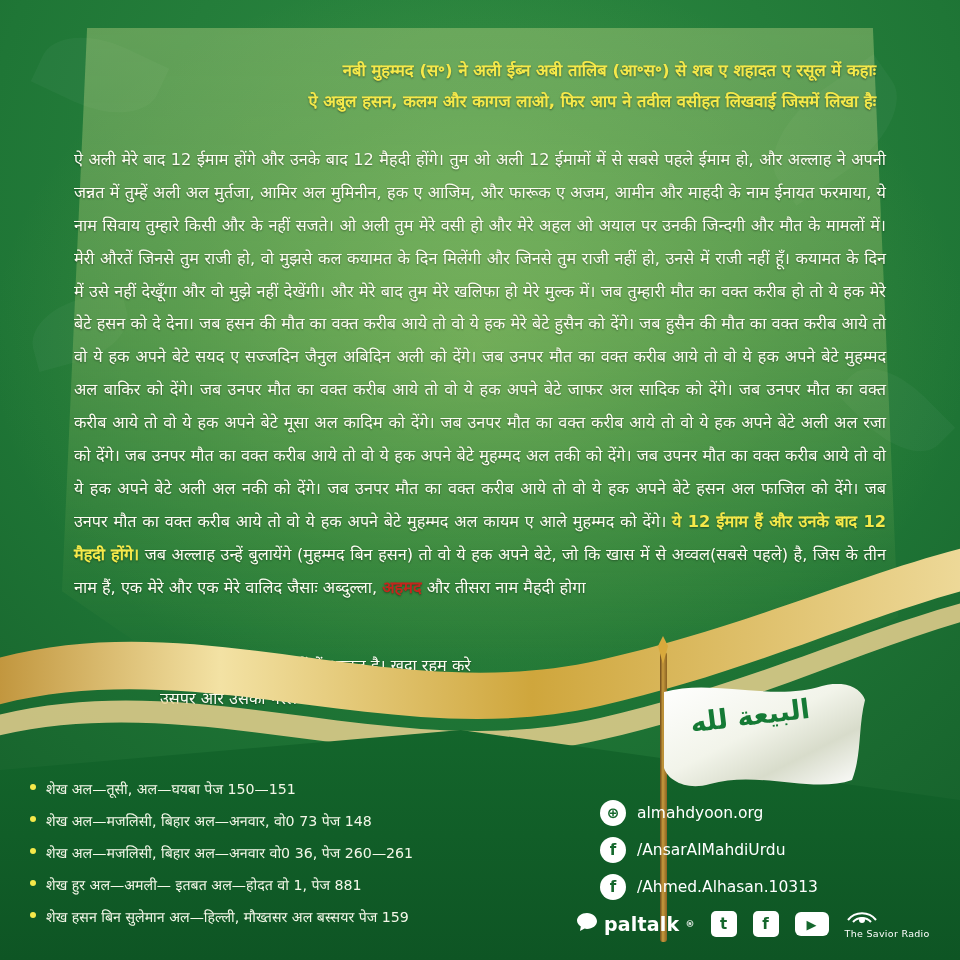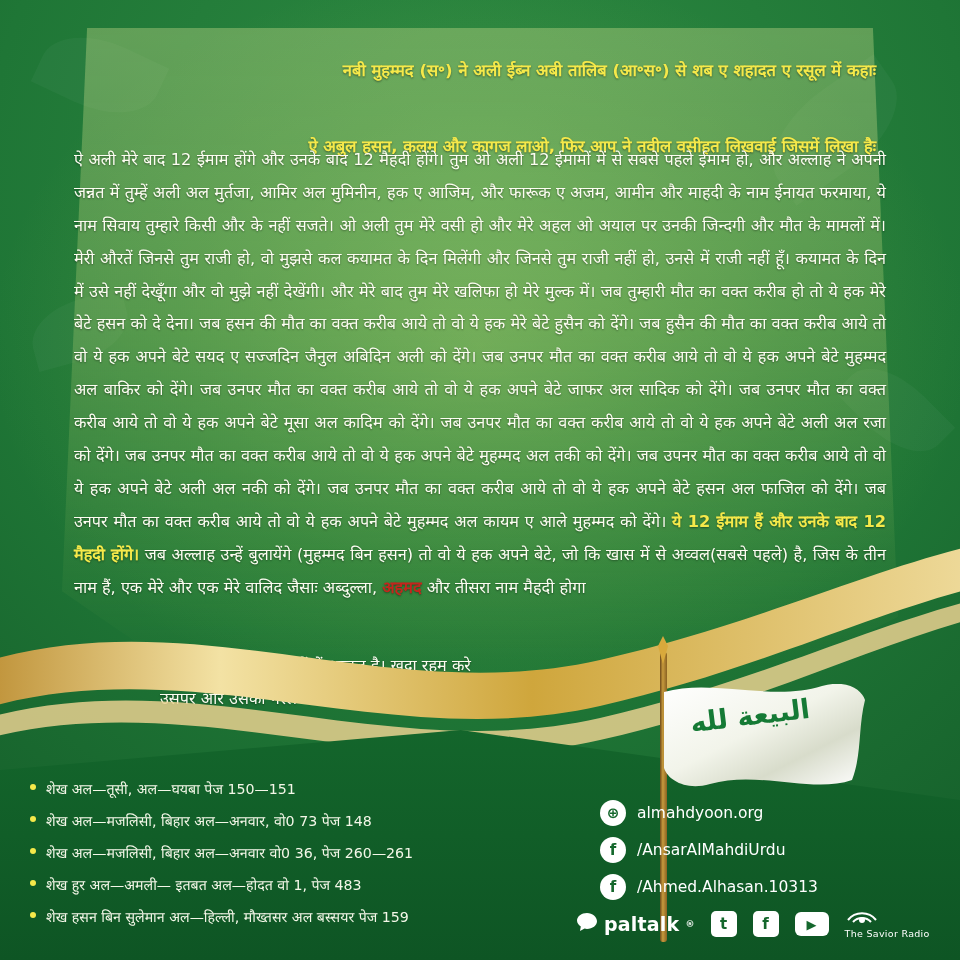--- a/index.html
+++ b/index.html
@@ -23,21 +23,21 @@
     background:linear-gradient(180deg, rgba(222,232,150,0.34) 0%, rgba(205,224,130,0.26) 45%, rgba(150,195,95,0.10) 82%, rgba(120,175,80,0.0) 100%);
     clip-path:polygon(3% 0%, 97% 0%, 100% 92%, 88% 100%, 10% 97%, 0% 88%);
     filter:blur(0.4px);
   }
   .headline{
     position:absolute;left:96px;top:56px;width:780px;
     text-align:right;color:#f5e94a;font-weight:bold;
     font-size:16.5px;line-height:1.85;
     text-shadow:0 1px 2px rgba(0,0,0,0.45);
   }
-  .headline .l2{display:block;margin-top:45px;}
+  .headline .l2{display:block;}
   .body-text{
     position:absolute;left:74px;top:144px;width:812px;
     color:#fdfdf2;font-size:16.2px;line-height:2.03;
     text-align:justify;text-justify:inter-word;
     text-shadow:0 1px 2px rgba(0,0,0,0.40);
   }
   .hl-yellow{color:#f5e94a;font-weight:bold;}
   .hl-red{color:#c4261d;font-weight:bold;}
   .tail1{position:absolute;left:120px;top:650px;width:640px;color:#fdfdf2;font-size:16.2px;line-height:2.0;text-shadow:0 1px 2px rgba(0,0,0,0.4);}
   .tail2{position:absolute;left:160px;top:683px;width:600px;color:#fdfdf2;font-size:16.2px;line-height:2.0;text-shadow:0 1px 2px rgba(0,0,0,0.4);}
@@ -121,21 +121,21 @@
       <path d="M0,206 C220,132 420,248 640,198 C800,162 930,96 1040,74 L1040,92 C930,116 800,184 640,220 C420,270 220,156 0,226 Z" fill="#e7d08f" opacity="0.85"></path>
     </svg>
   </div>
 
   <div class="bottomband"></div>
 
   <div class="refs">
     <div class="ref"><span class="bullet"></span><span>शेख अल—तूसी, अल—घयबा पेज 150—151</span></div>
     <div class="ref"><span class="bullet"></span><span>शेख अल—मजलिसी, बिहार अल—अनवार, वो0 73 पेज 148</span></div>
     <div class="ref"><span class="bullet"></span><span>शेख अल—मजलिसी, बिहार अल—अनवार वो0 36, पेज 260—261</span></div>
-    <div class="ref"><span class="bullet"></span><span>शेख हुर अल—अमली— इतबत अल—होदत वो 1, पेज 483</span></div>
+    <div class="ref"><span class="bullet"></span><span>शेख हुर अल—अमली— इतबत अल—होदत वो 1, पेज 881</span></div>
     <div class="ref"><span class="bullet"></span><span>शेख हसन बिन सुलेमान अल—हिल्ली, मौख्तसर अल बस्सयर पेज 159</span></div>
   </div>
 
   <div class="flagpole"></div>
   <div class="flagtop">
     <svg width="24" height="28" viewBox="0 0 24 28">
         <path d="M12 0 L17 10 L12 28 L7 10 Z" fill="#d8a93c"></path>
       </svg>
   </div>
   <div class="flag">

